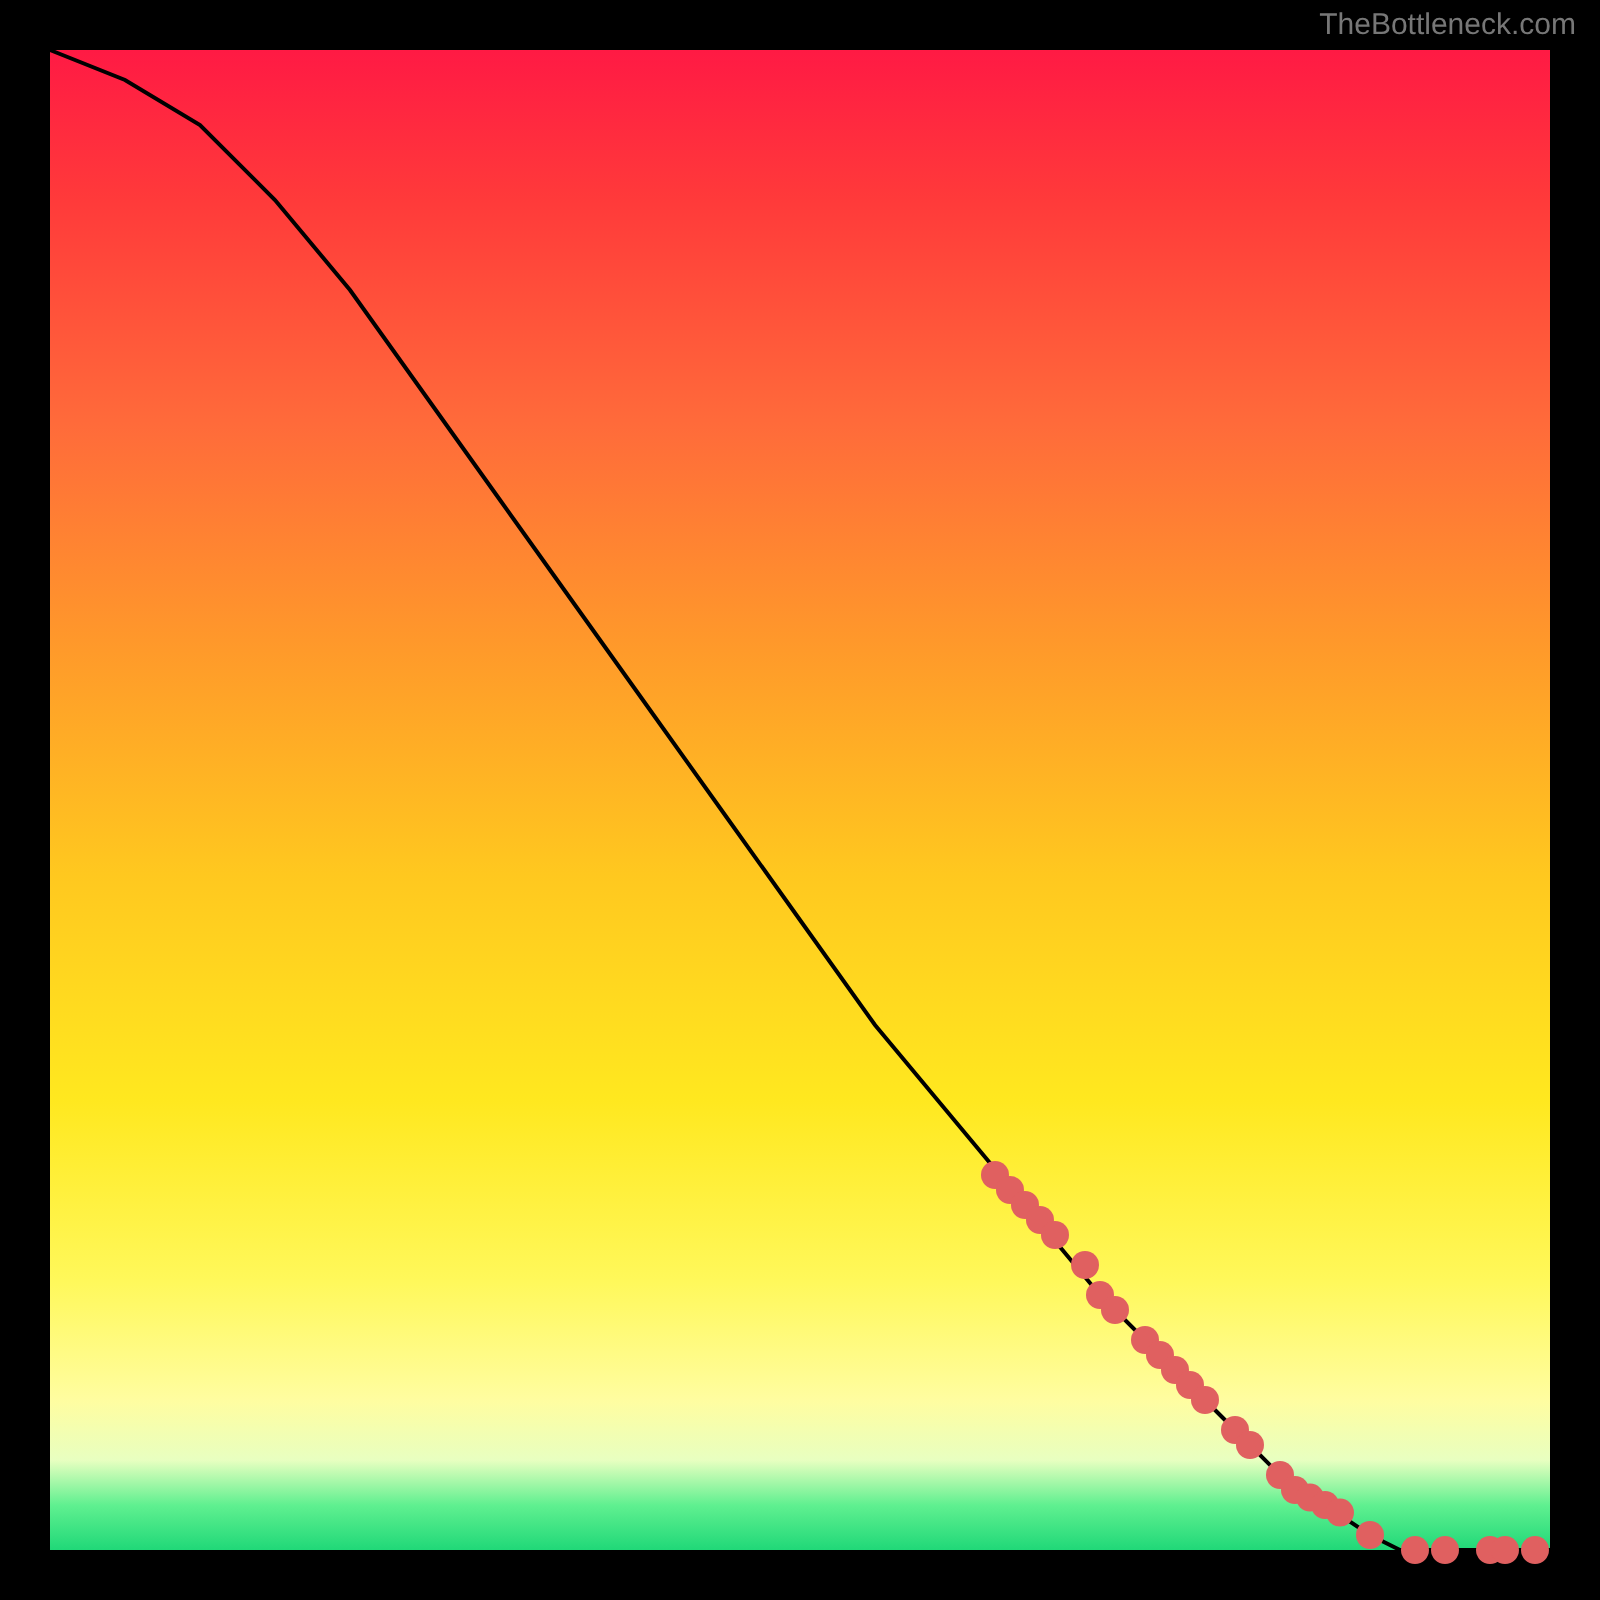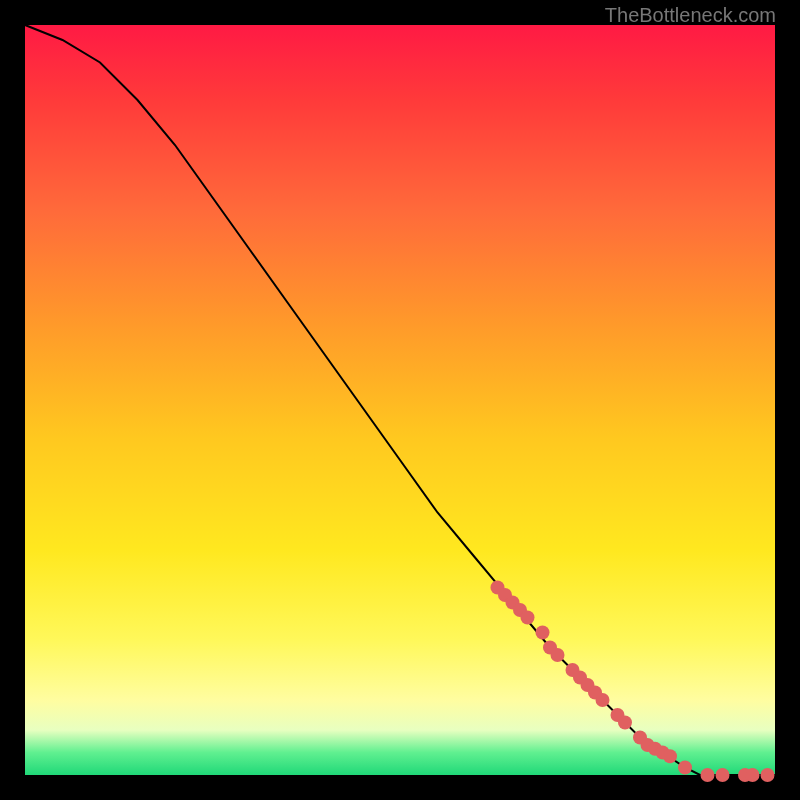--- a/index.html
+++ b/index.html
@@ -6,23 +6,23 @@
   body {
     width: 800px;
     height: 800px;
     background: #000;
     position: relative;
     font-family: Arial, sans-serif;
   }
   .watermark {
     position: absolute;
     top: 4px;
-    right: 24px;
+    right: 12px;
     color: #777;
-    font-size: 20px;
+    font-size: 15px;
     font-weight: 500;
     z-index: 10;
   }
   .plot-area {
     position: absolute;
     left: 25px;
     top: 25px;
     width: 750px;
     height: 750px;
     background: linear-gradient(to bottom,

